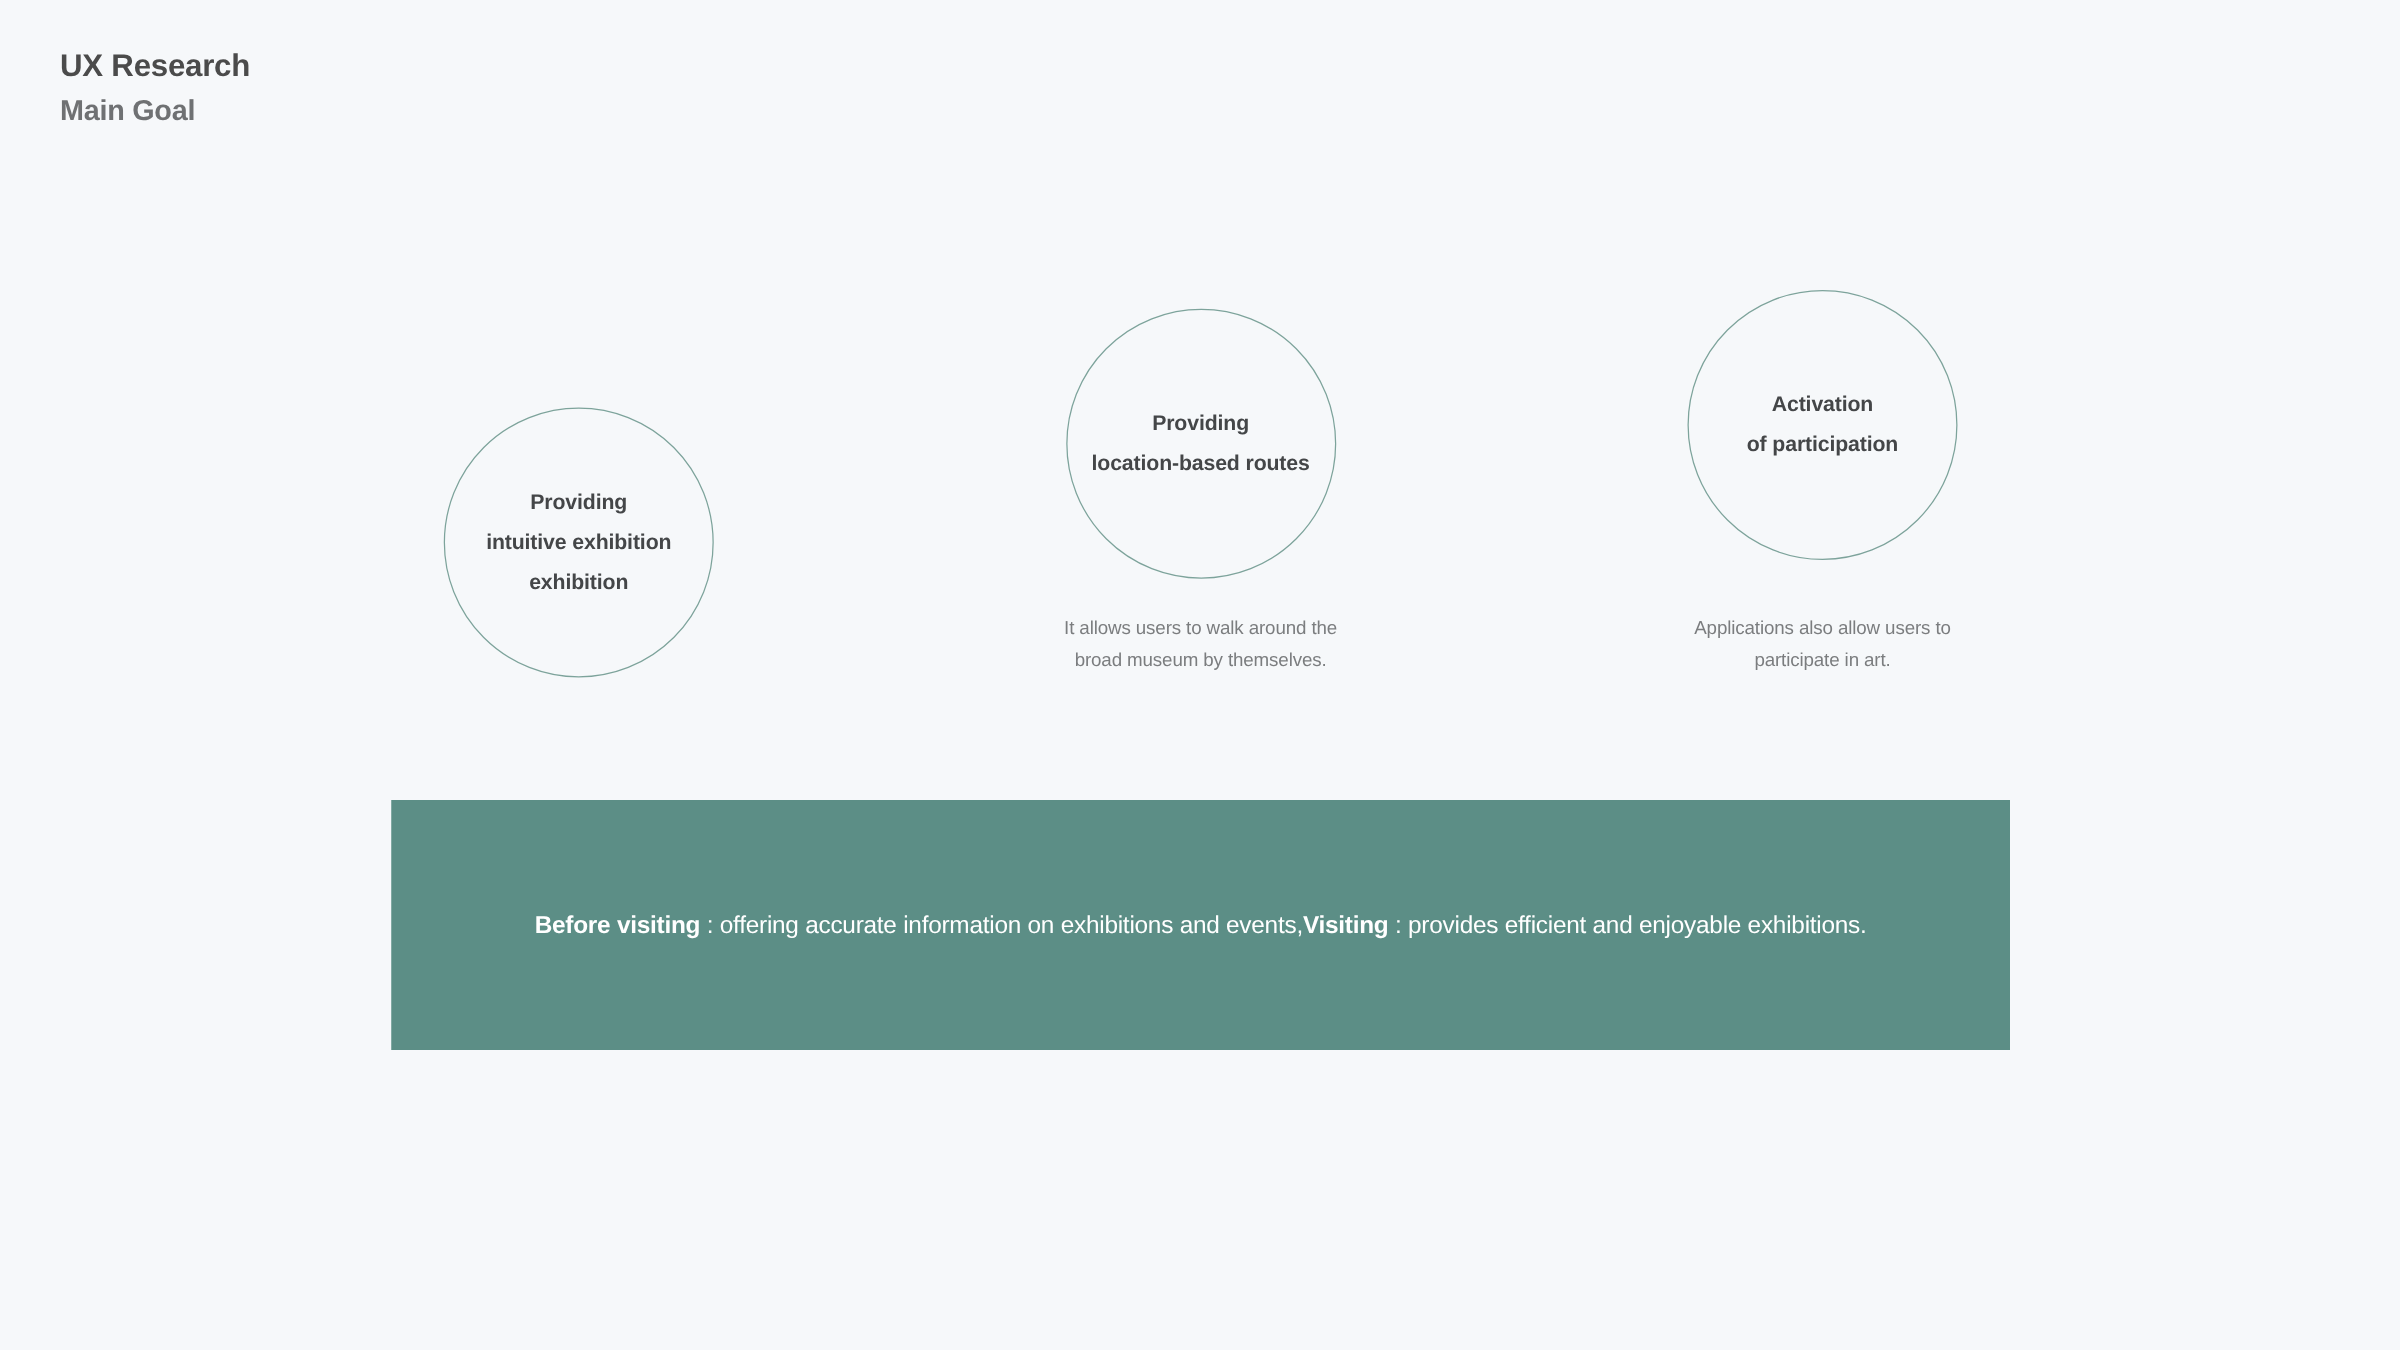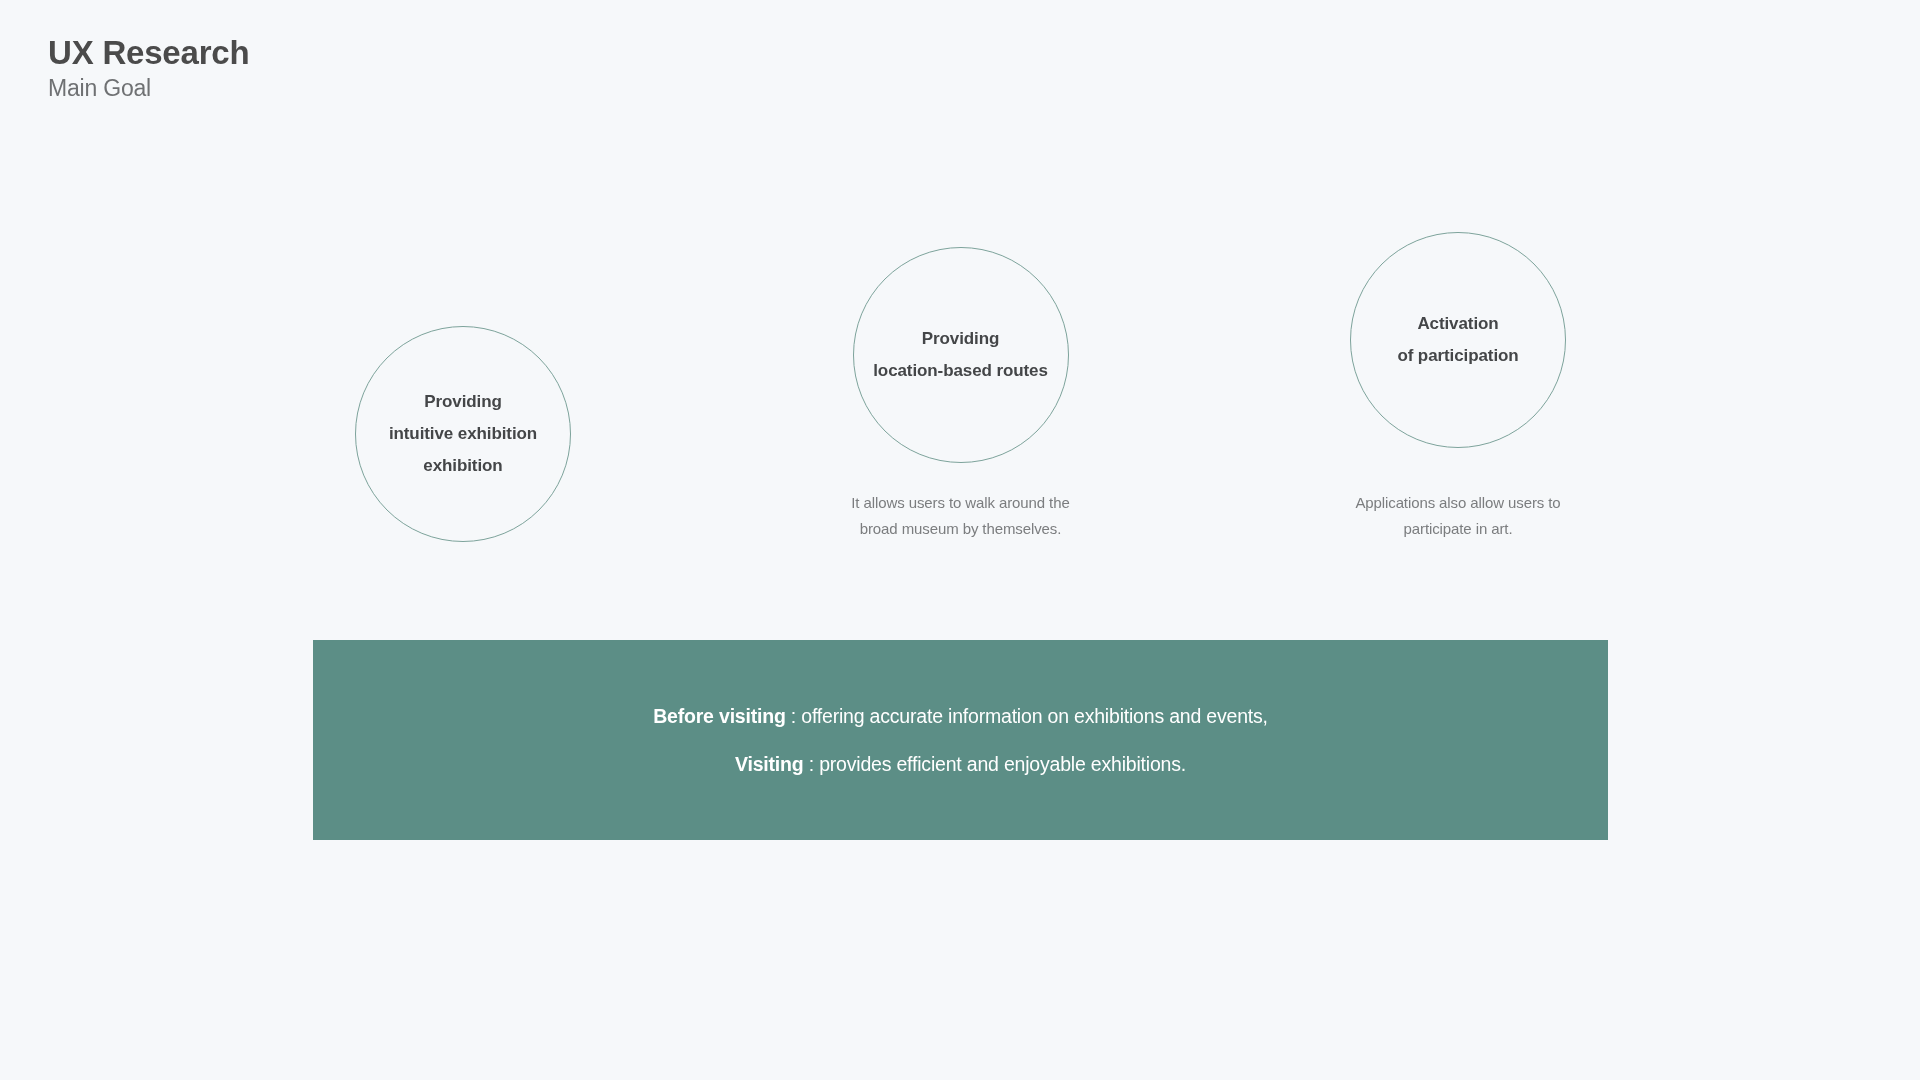--- a/index.html
+++ b/index.html
@@ -19,29 +19,29 @@
     background: #f6f8fa;
   }
 
   
   .header {
     position: absolute;
     left: 48px;
     top: 36px;
   }
   .header-title {
-    font-size: 33px;
+    font-size: 25px;
     font-weight: bold;
     color: #4b4b4b;
     letter-spacing: -0.2px;
     line-height: 34px;
   }
   .header-subtitle {
     font-size: 23px;
-    font-weight: normal;
+    font-weight: bold;
     color: #6f7173;
     letter-spacing: -0.2px;
     line-height: 32px;
     margin-top: 2px;
   }
 
   
   .goals {
     position: absolute;
     left: 313px;
@@ -98,21 +98,21 @@
 
   
   .banner {
     position: absolute;
     left: 313px;
     top: 640px;
     width: 1295px;
     height: 200px;
     background: #5c8e86;
     display: flex;
-    flex-direction: column;
+    flex-direction: row;
     align-items: center;
     justify-content: center;
   }
   .banner-line {
     font-size: 19.5px;
     color: #ffffff;
     line-height: 48px;
     letter-spacing: -0.2px;
     white-space: nowrap;
   }

